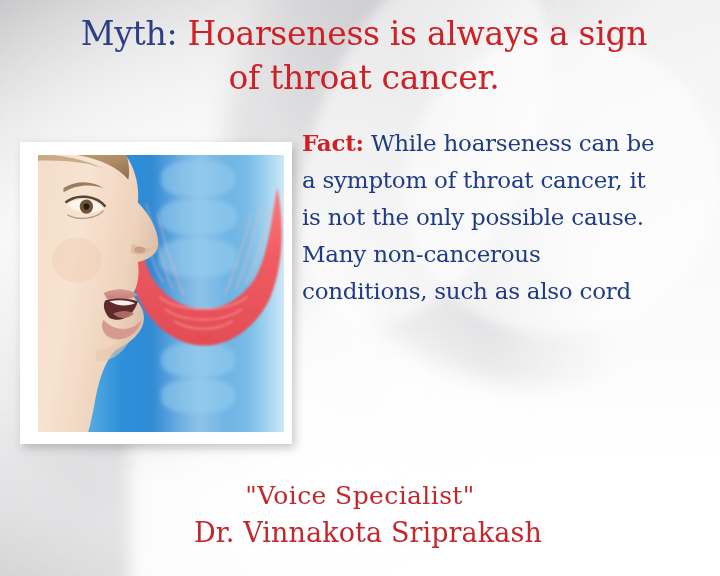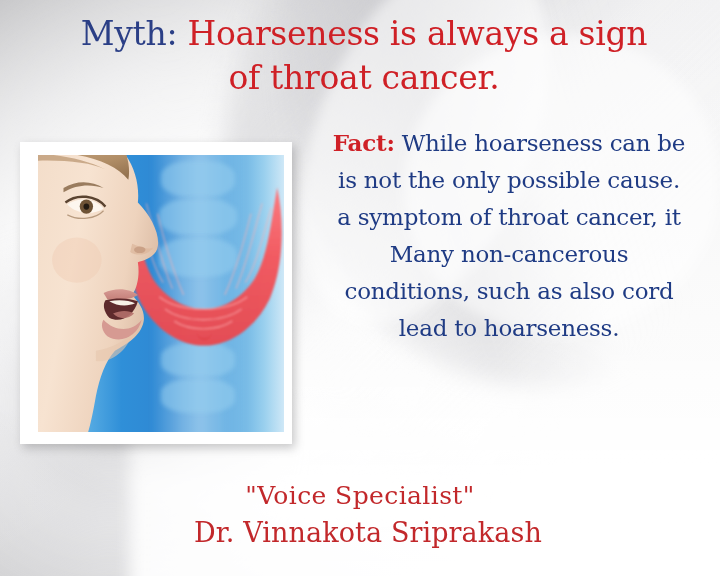--- a/index.html
+++ b/index.html
@@ -217,21 +217,20 @@
     overflow: hidden;
   }
   .face svg { width: 100%; height: 100%; display: block; }
 
   
   .fact {
     position: absolute;
     left: 302px;
     top: 124px;
     width: 414px;
-    text-align: center;
     font-family: "DejaVu Serif", "Liberation Serif", serif;
     font-size: 23px;
     line-height: 37px;
     color: #1f3b84;
     letter-spacing: -0.25px;
     white-space: nowrap;
   }
   .fact .ln { display: block; }
   .fact-label { color: #cf2026; font-weight: 700; }
 
@@ -368,25 +367,24 @@
           <path d="M66,196 C80,194 94,188 104,180 C98,198 80,208 66,206 Z" fill="#e6c6ae" opacity="0.6"></path>
 
           <ellipse cx="46" cy="108" rx="26" ry="22" fill="#f0cdb4" opacity="0.45"></ellipse>
         </svg>
       </div>
     </div>
   </div>
 
   <div class="fact">
     <span class="ln"><span class="fact-label">Fact:</span>&nbsp;<span>While hoarseness can be</span></span>
+    <span class="ln">a symptom of throat cancer, it</span>
     <span class="ln">is not the only possible cause.</span>
-    <span class="ln">a symptom of throat cancer, it</span>
     <span class="ln">Many non-cancerous</span>
     <span class="ln">conditions, such as also cord</span>
-    <span class="ln">lead to hoarseness.</span>
   </div>
 
   <div class="signature">
     <span class="sig-1">"Voice  Specialist"</span>
     <span class="sig-2">Dr. Vinnakota Sriprakash</span>
   </div>
 
 </div>
 
 </body></html>

